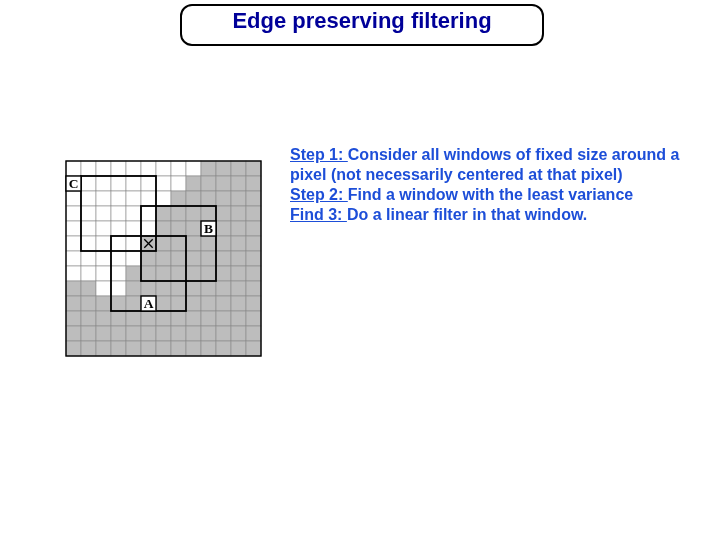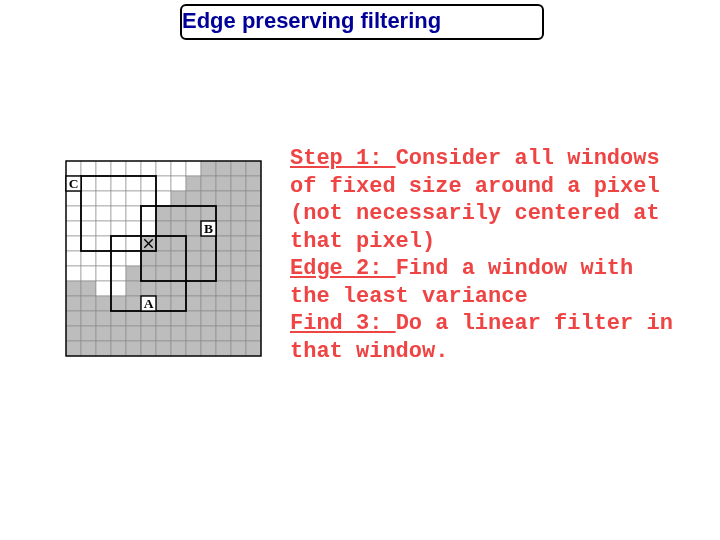--- a/index.html
+++ b/index.html
@@ -9,59 +9,58 @@
     height: 540px;
     background: #fff;
     font-family: Verdana, Geneva, sans-serif;
   }
   .title-box {
     position: absolute;
     left: 180px;
     top: 4px;
     width: 360px;
     border: 2px solid #000;
-    border-radius: 6px;
-    padding: 2px 0 4px 0;
-    text-align: left;
+    border-radius: 12px;
+    padding: 2px 0 10px 0;
+    text-align: center;
   }
   .title-box span {
     font-weight: bold;
     font-size: 22px;
     color: #000099;
   }
   .steps {
     position: absolute;
     left: 290px;
     top: 145px;
     width: 390px;
-    color: #ef4444;
+    color: #1d4ed8;
     font-weight: bold;
-    font-size: 22px;
+    font-size: 16px;
     line-height: 1.25;
-    font-family: Liberation Mono, monospace;
   }
   .step-label {
     text-decoration: underline;
   }
   .diagram {
     position: absolute;
     left: 65px;
     top: 160px;
   }
 </style>
 </head>
 <body>
 
 <div class="title-box">
   <span>Edge preserving filtering</span>
 </div>
 
 <div class="steps">
   <span class="step-label">Step 1: </span><span>Consider all windows of fixed size around a pixel (not necessarily centered at that pixel)</span><br>
-  <span class="step-label">Edge 2: </span><span>Find a window with the least variance</span><br>
+  <span class="step-label">Step 2: </span><span>Find a window with the least variance</span><br>
   <span class="step-label">Find 3: </span><span>Do a linear filter in that window.</span>
 </div>
 
 <svg class="diagram" id="diagram-svg" width="197" height="197">
     <rect x="1" y="1" width="15" height="15" fill="#ffffff" stroke="#888" stroke-width="0.6"></rect>
     <rect x="16" y="1" width="15" height="15" fill="#ffffff" stroke="#888" stroke-width="0.6"></rect>
     <rect x="31" y="1" width="15" height="15" fill="#ffffff" stroke="#888" stroke-width="0.6"></rect>
     <rect x="46" y="1" width="15" height="15" fill="#ffffff" stroke="#888" stroke-width="0.6"></rect>
     <rect x="61" y="1" width="15" height="15" fill="#ffffff" stroke="#888" stroke-width="0.6"></rect>
     <rect x="76" y="1" width="15" height="15" fill="#ffffff" stroke="#888" stroke-width="0.6"></rect>

